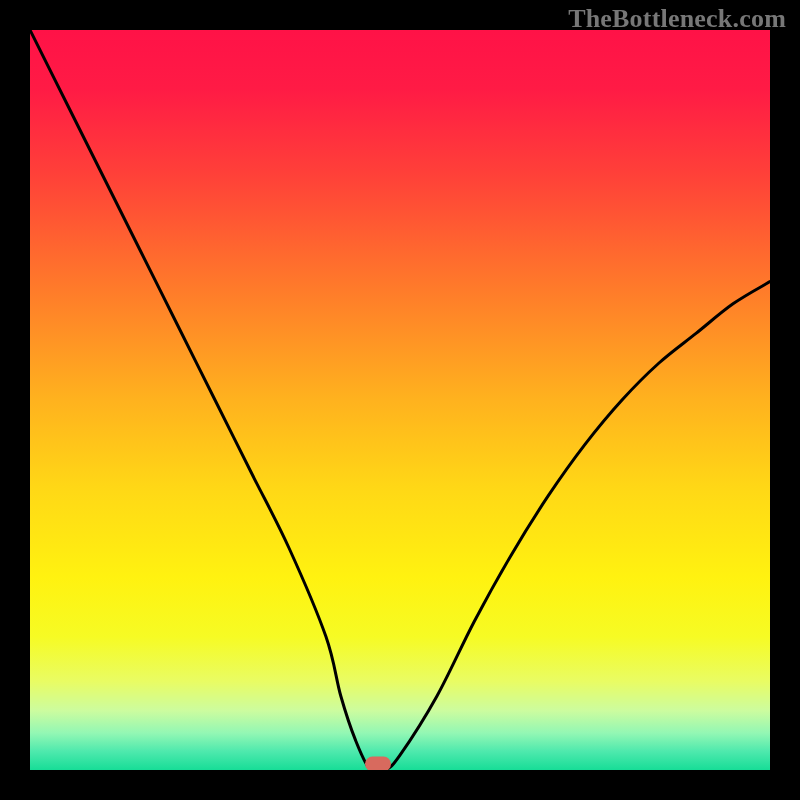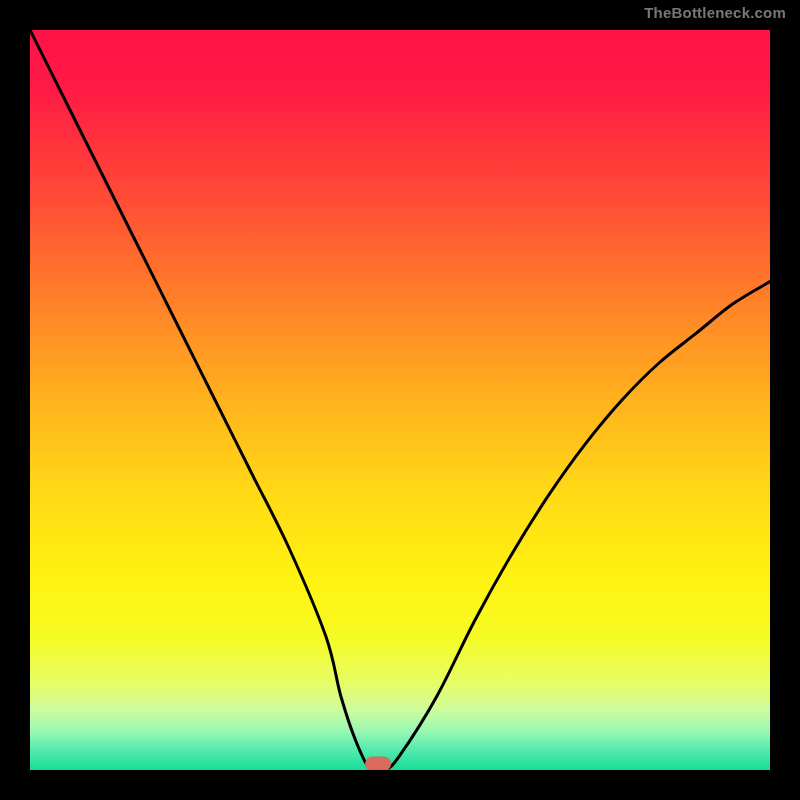--- a/index.html
+++ b/index.html
@@ -17,24 +17,25 @@
     top: 0;
     width: 800px;
     height: 800px;
     background: #000;
   }
   .watermark {
     position: absolute;
     top: 4px;
     right: 14px;
     color: #777;
-    font-size: 15px;
+    font-size: 26px;
     font-weight: 600;
     letter-spacing: 0.2px;
     z-index: 5;
+    font-family: Liberation Serif, serif;
   }
   .plot {
     position: absolute;
     left: 30px;
     top: 30px;
     width: 740px;
     height: 740px;
     overflow: hidden;
     z-index: 1;
   }

